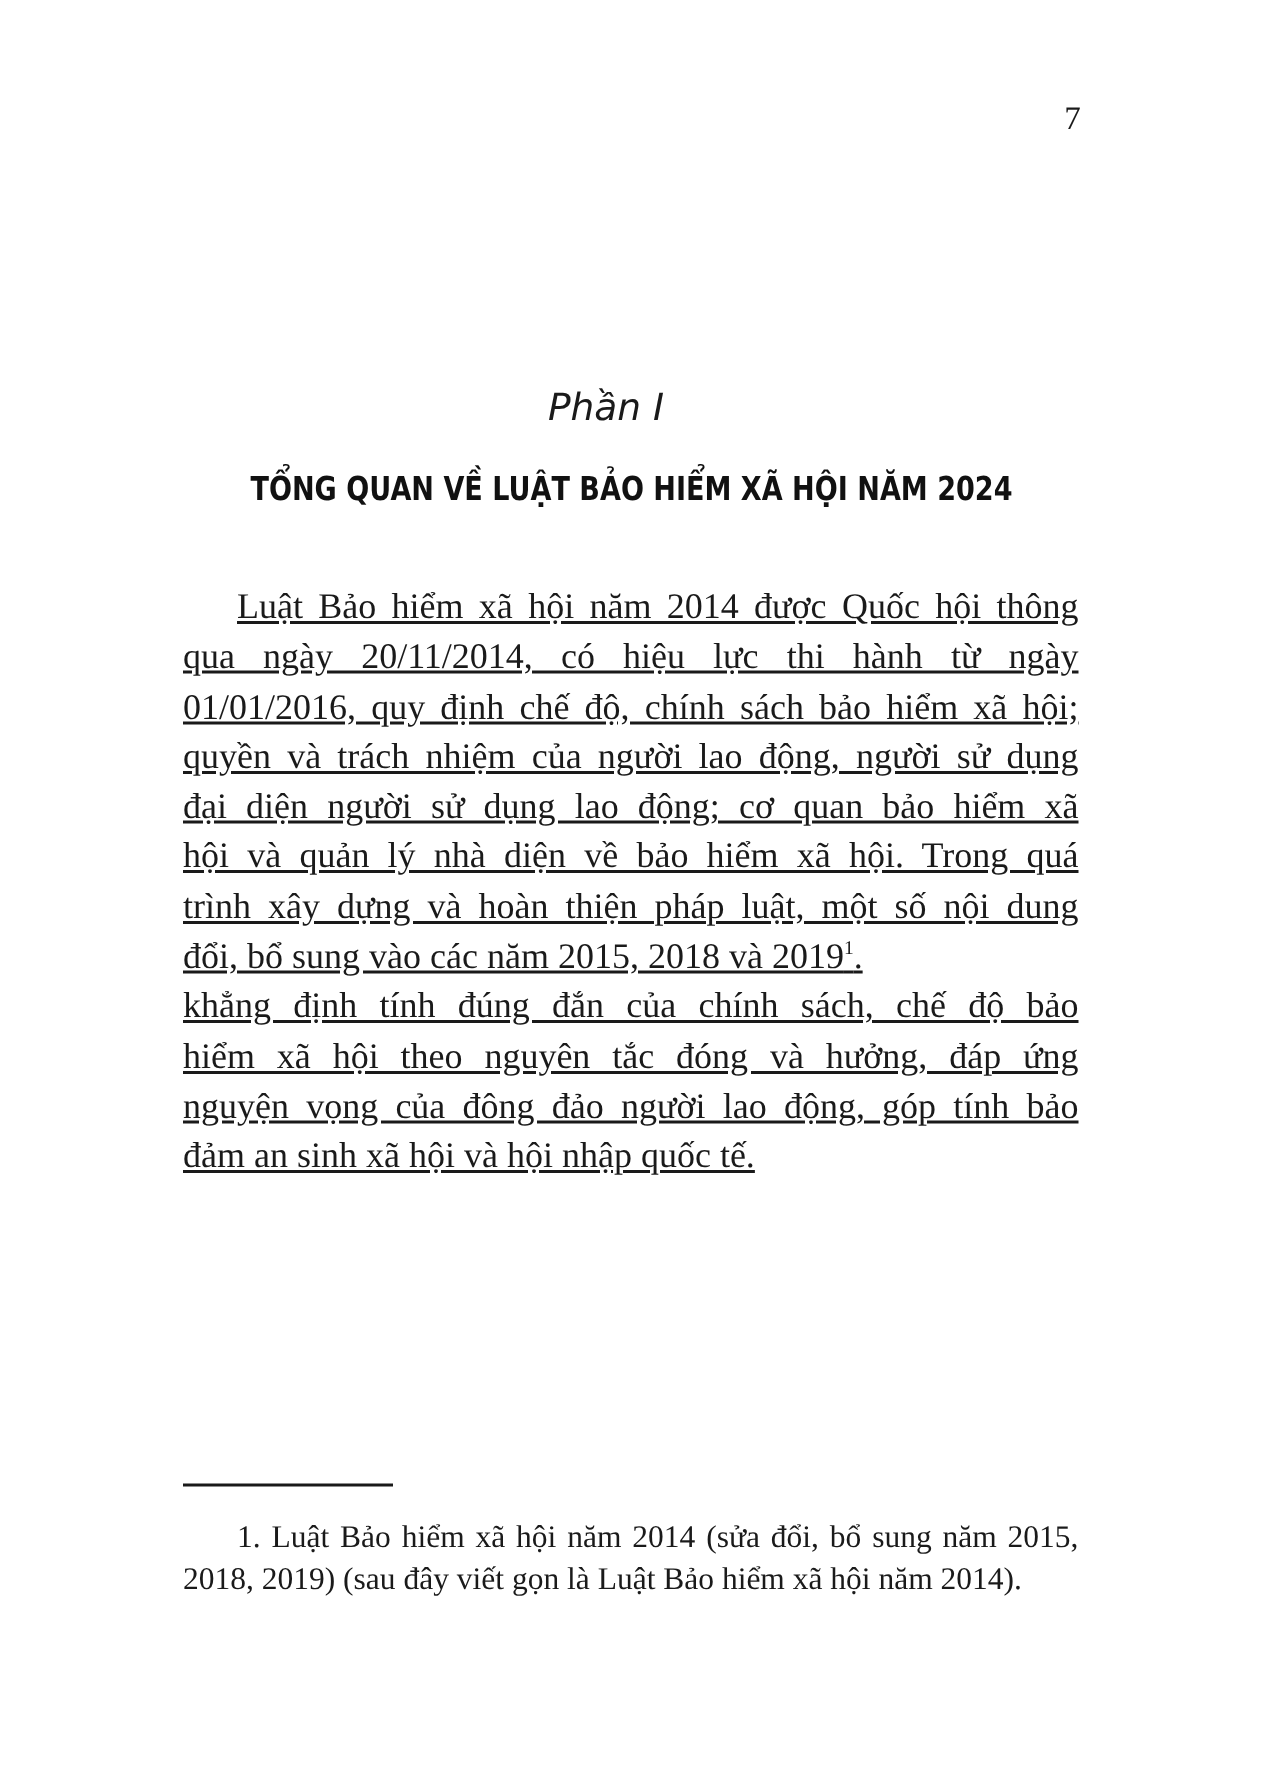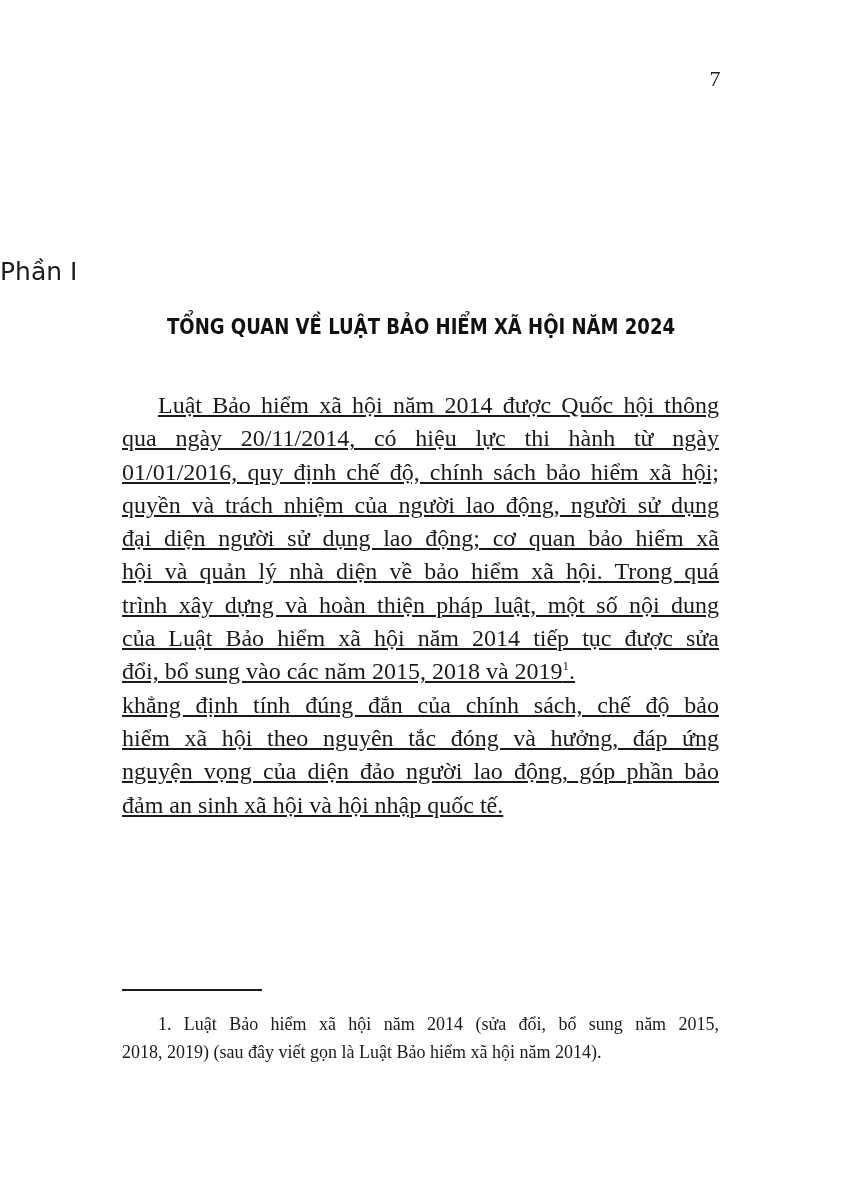--- a/index.html
+++ b/index.html
@@ -24,21 +24,23 @@
       font-family: "Liberation Serif", serif;
       font-size: 22px;
       line-height: 26px;
       color: #1a1a1a;
     }
     .part-label {
       position: absolute;
       top: 255px;
       left: 0;
       width: 808px;
+      text-align: center;
       font-family: "DejaVu Sans", sans-serif;
+      font-style: italic;
       font-weight: normal;
       font-size: 25px;
       line-height: 34px;
       color: #1a1a1a;
     }
     .chapter-title {
       position: absolute;
       top: 312px;
       left: 0;
       width: 842px;
@@ -87,21 +89,21 @@
     }
     .footnote {
       position: absolute;
       top: 1010px;
       left: 122px;
       width: 597px;
     }
     .fline {
       display: block;
       font-family: "Liberation Serif", serif;
-      font-size: 18px;
+      font-size: 21px;
       line-height: 28px;
       height: 28px;
       white-space: nowrap;
       text-align: justify;
       text-align-last: justify;
       color: #1a1a1a;
     }
     .fline.indent { padding-left: 36px; }
     .fline.last { text-align-last: left; }
   </style>
@@ -115,26 +117,25 @@
 
 <div class="body-text">
 
   <span class="line indent">Luật Bảo hiểm xã hội năm 2014 được Quốc hội thông</span>
   <span class="line">qua ngày 20/11/2014, có hiệu lực thi hành từ ngày</span>
   <span class="line">01/01/2016, quy định chế độ, chính sách bảo hiểm xã hội;</span>
   <span class="line">quyền và trách nhiệm của người lao động, người sử dụng</span>
   <span class="line">đại diện người sử dụng lao động; cơ quan bảo hiểm xã</span>
   <span class="line">hội và quản lý nhà diện về bảo hiểm xã hội. Trong quá</span>
   <span class="line">trình xây dựng và hoàn thiện pháp luật, một số nội dung</span>
-  <span class="line">của Luật Bảo hiểm xã hội năm 2014 tiếp tục được sửa</span>
   <span class="line last"><span>đổi, bổ sung vào các năm 2015, 2018 và 2019</span><sup class="fn-ref">1</sup><span>.</span></span>
 
   <span class="line">khẳng định tính đúng đắn của chính sách, chế độ bảo</span>
   <span class="line">hiểm xã hội theo nguyên tắc đóng và hưởng, đáp ứng</span>
-  <span class="line">nguyện vọng của diện đảo người lao động, góp phần bảo</span>
+  <span class="line">nguyện vọng của đông đảo người lao động, góp tính bảo</span>
   <span class="line last">đảm an sinh xã hội và hội nhập quốc tế.</span>
 </div>
 
 <div class="footnote-rule"></div>
 
 <div class="footnote">
   <span class="fline indent">1. Luật Bảo hiểm xã hội năm 2014 (sửa đổi, bổ sung năm 2015,</span>
   <span class="fline last">2018, 2019) (sau đây viết gọn là Luật Bảo hiểm xã hội năm 2014).</span>
 </div>
 

